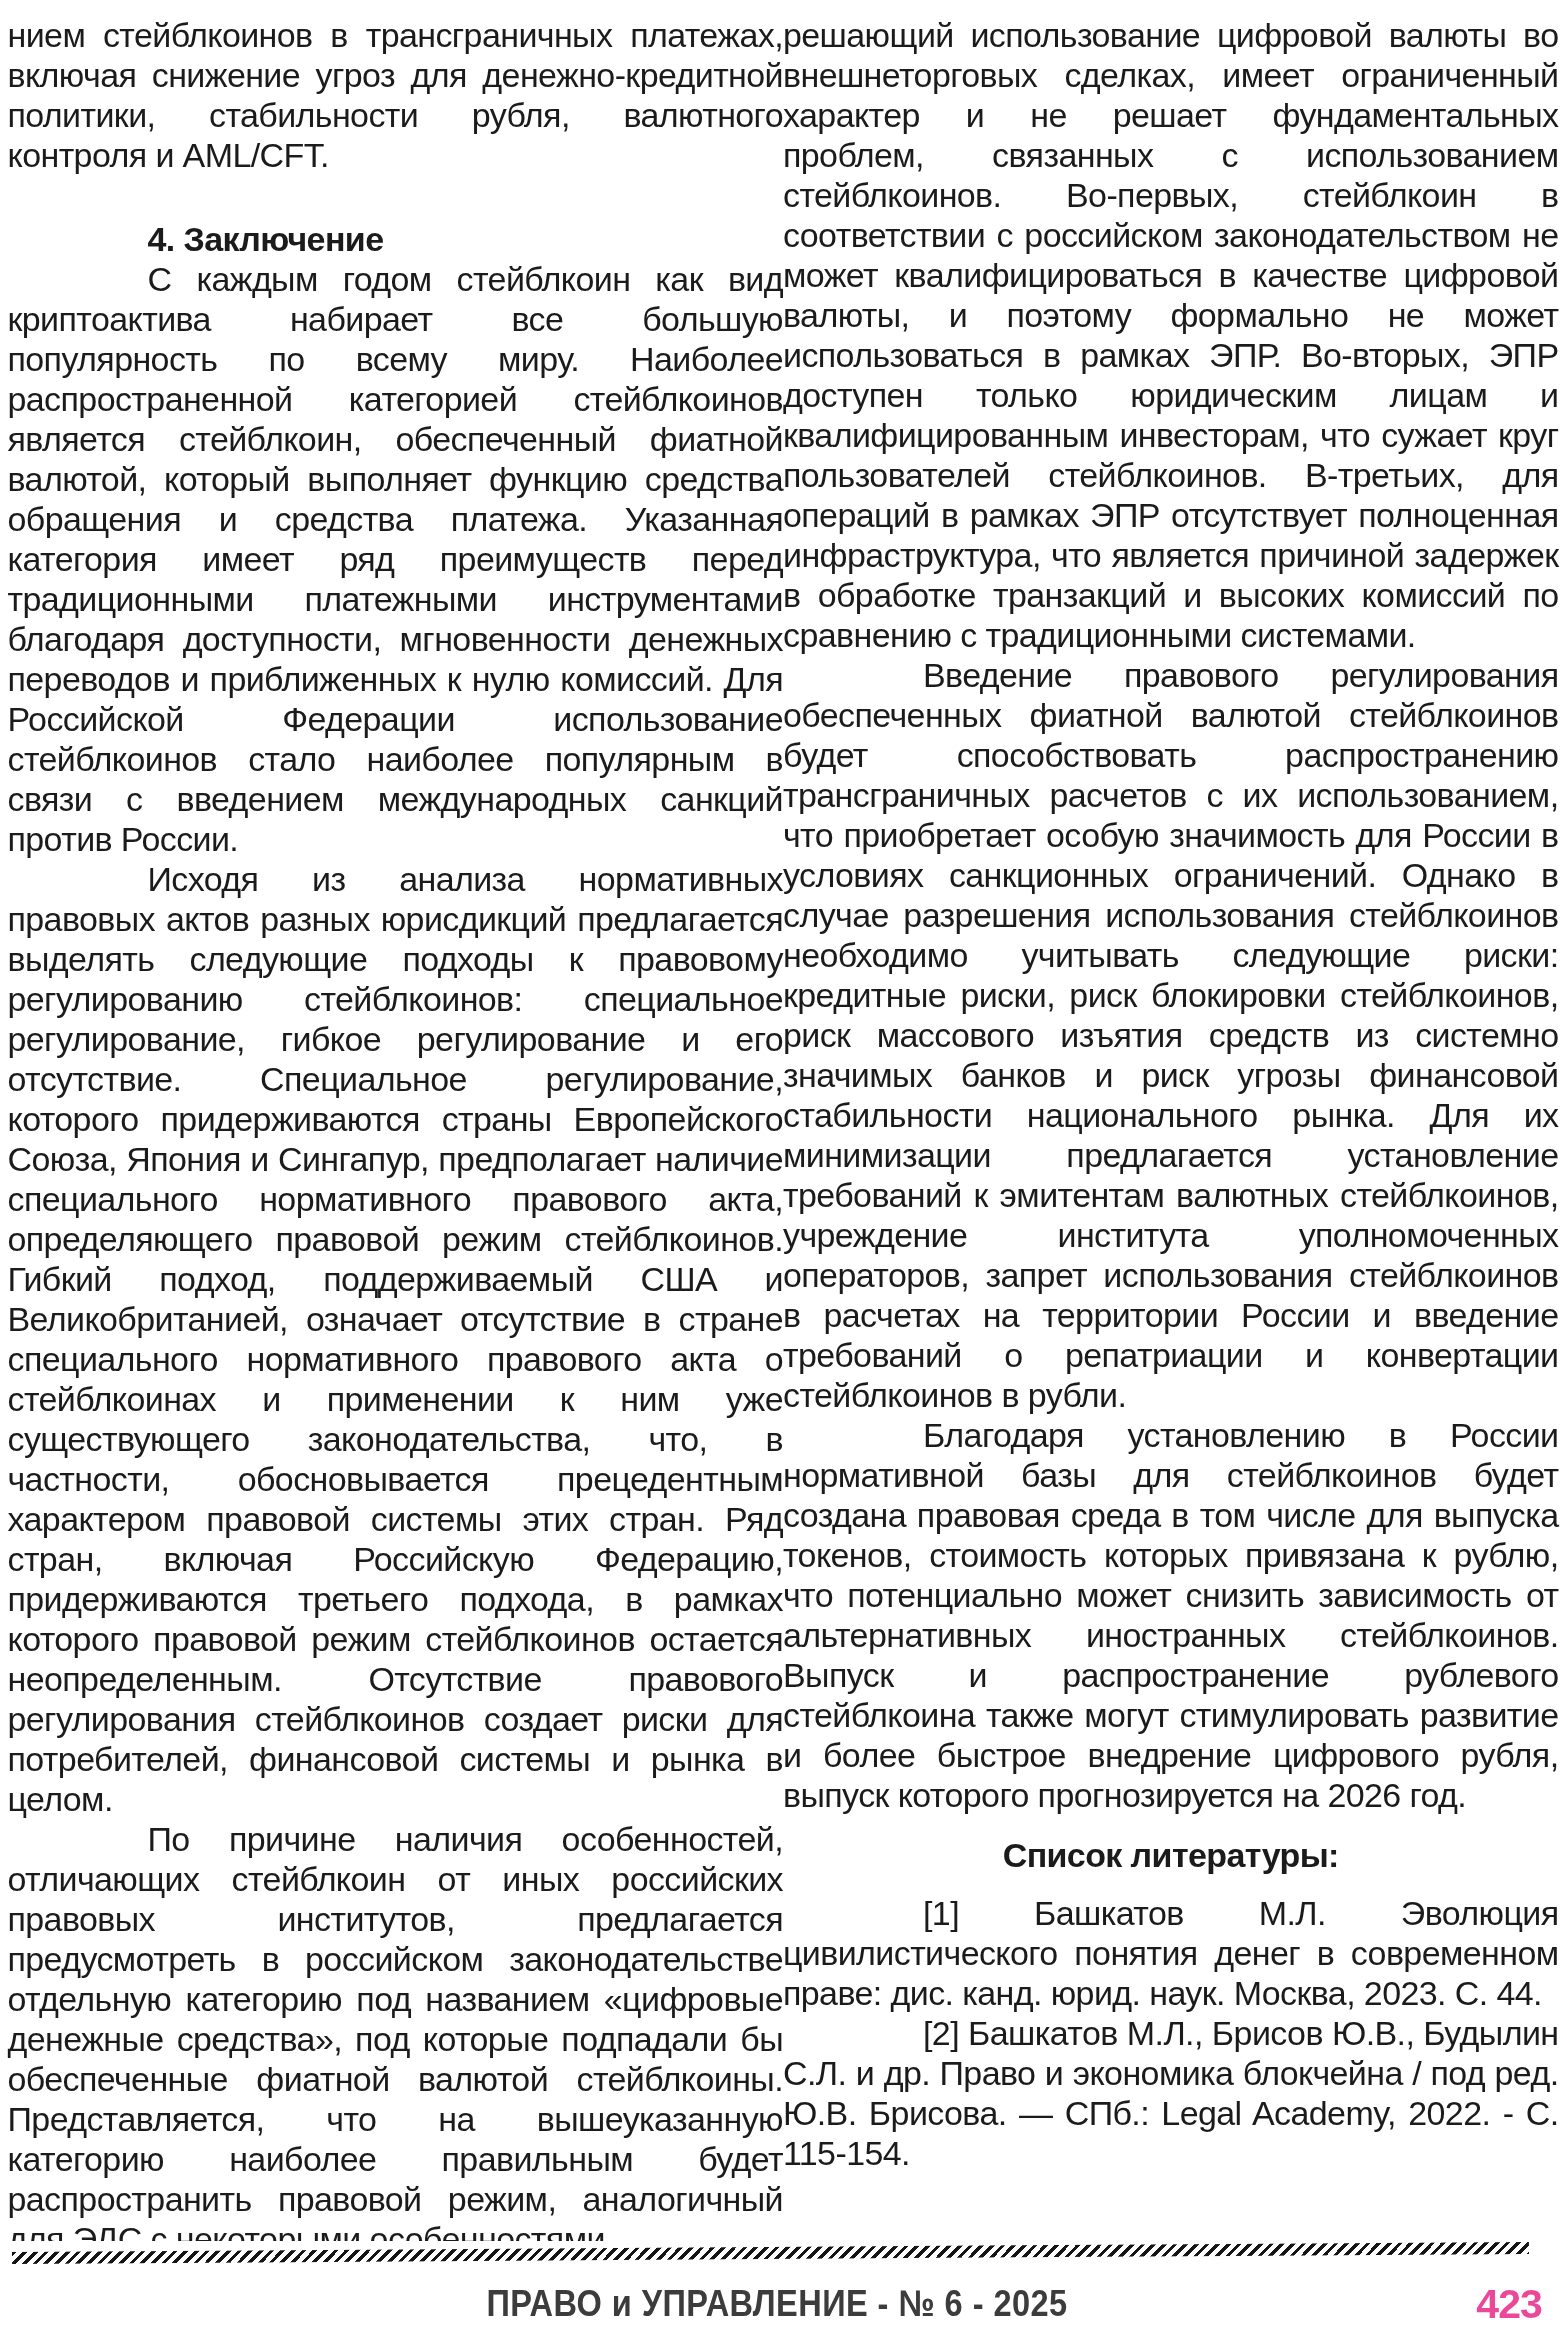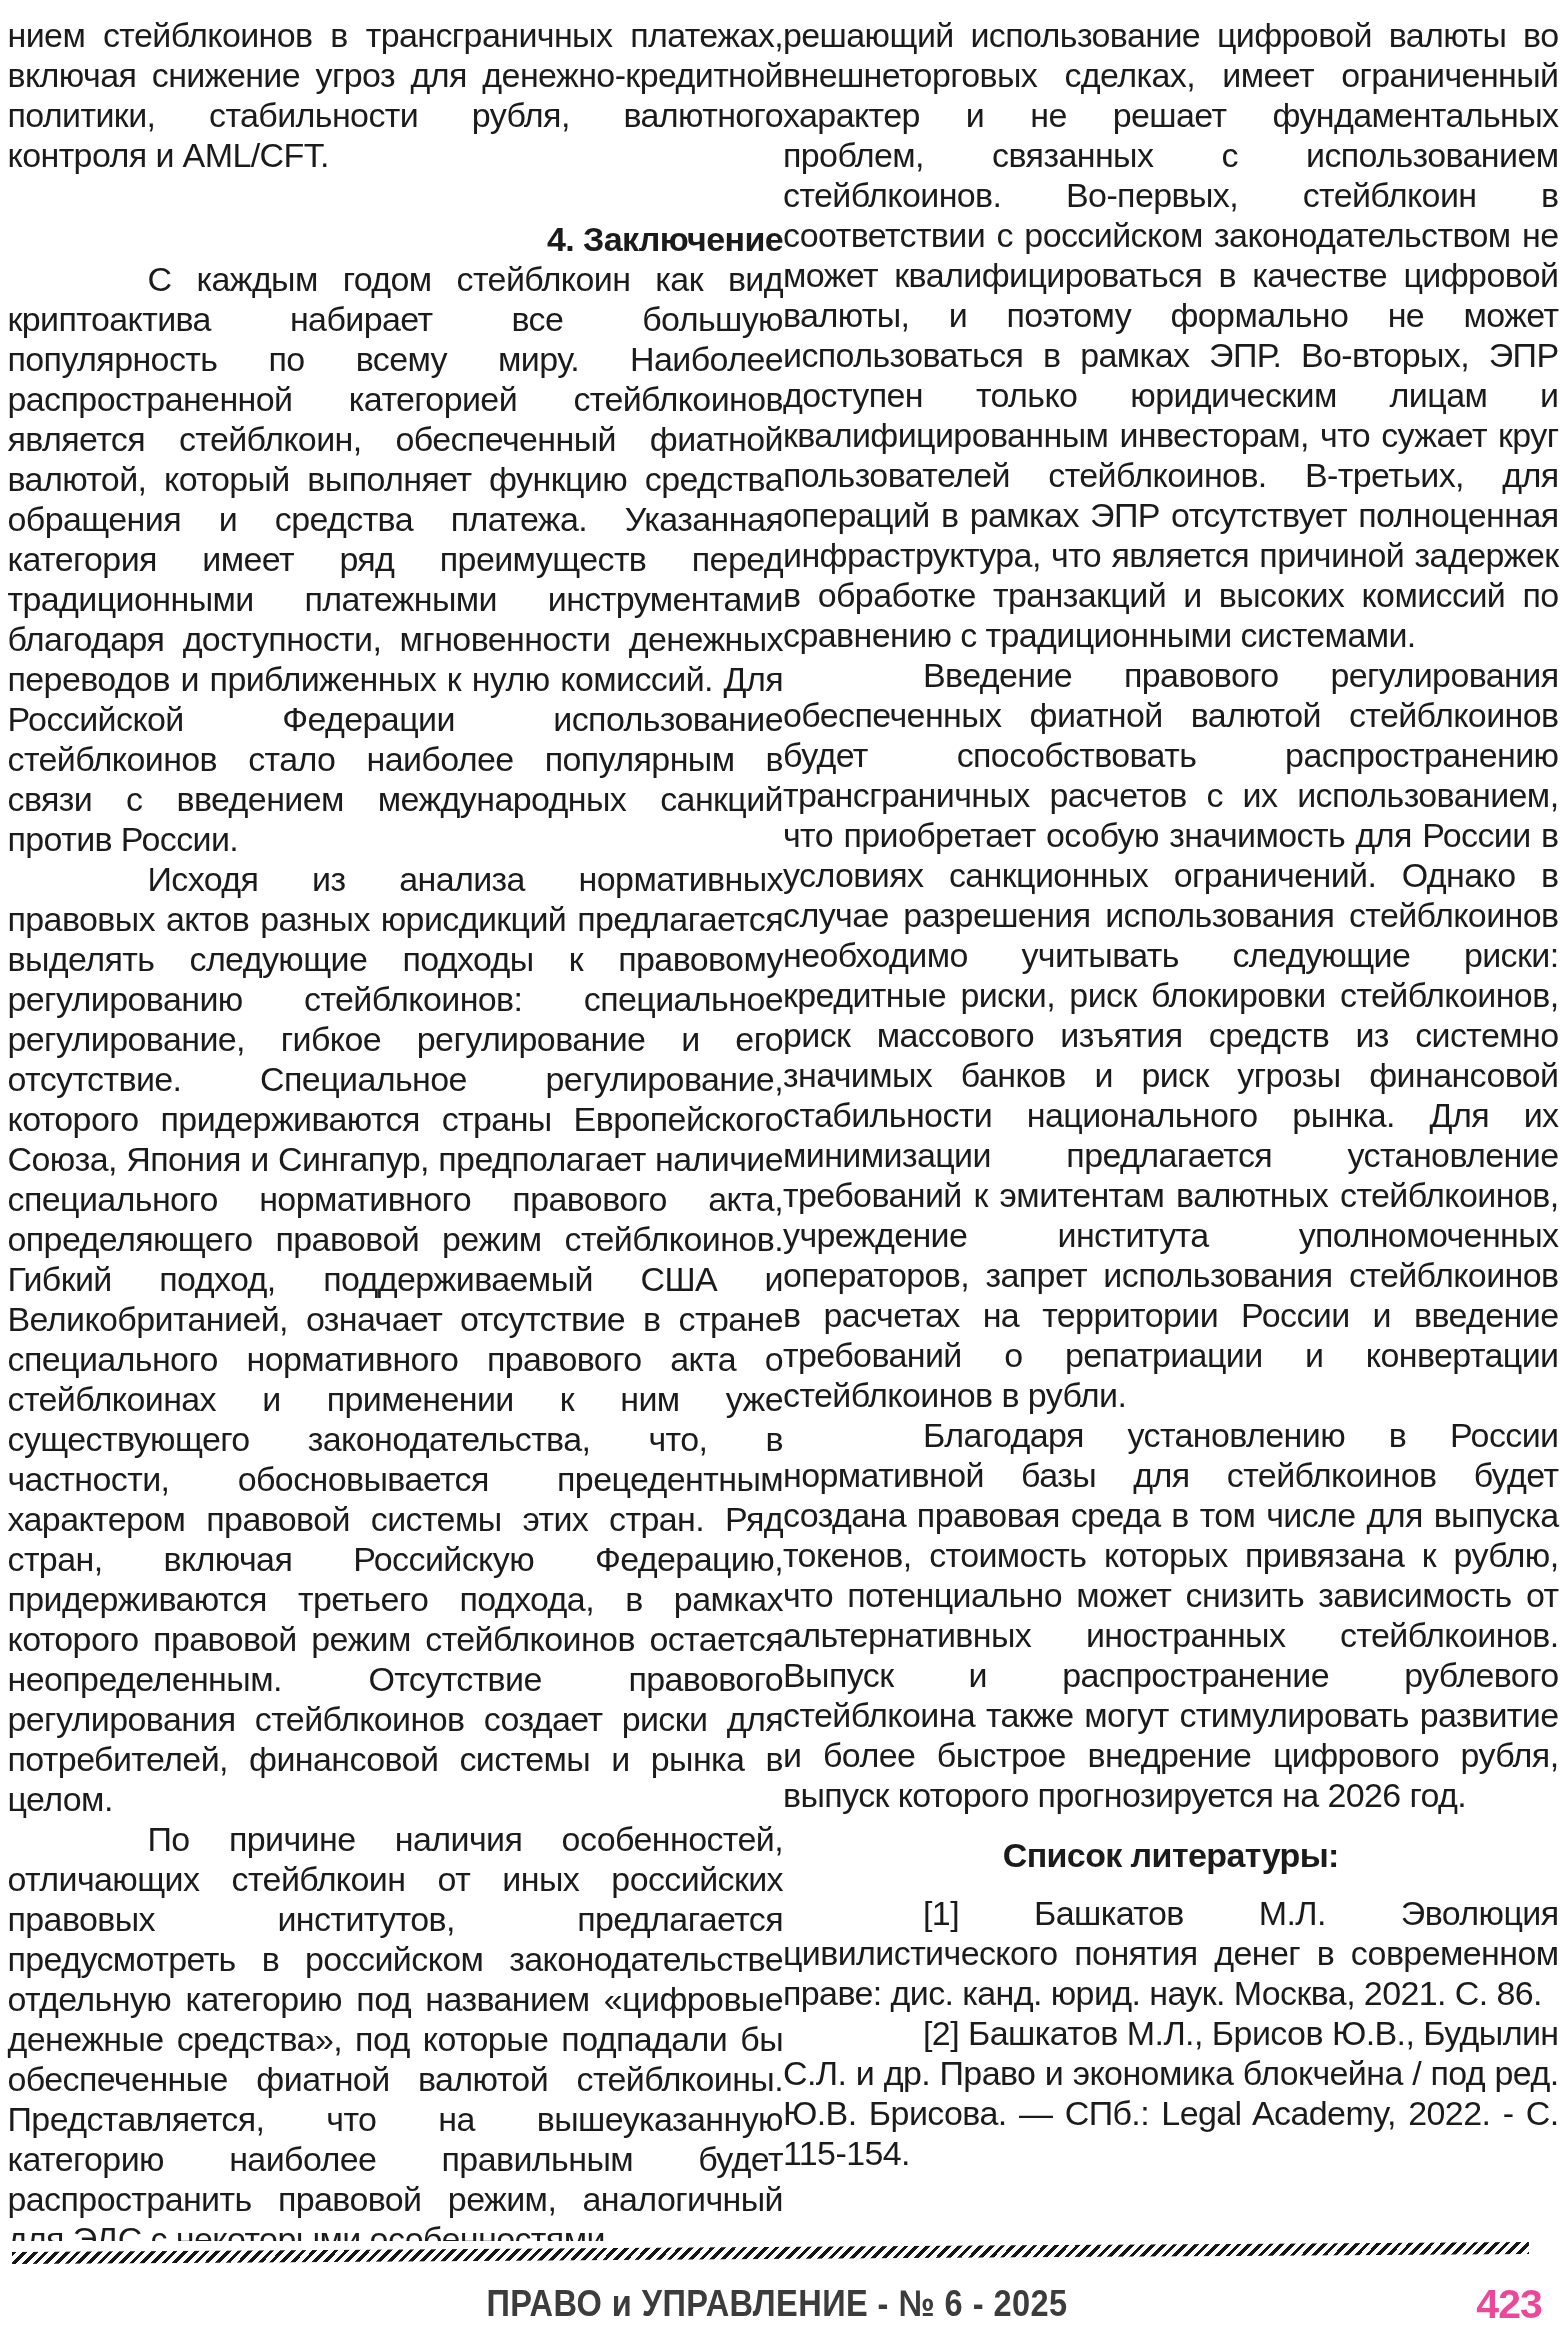--- a/index.html
+++ b/index.html
@@ -37,21 +37,21 @@
   }
   .para.no-indent {
     text-indent: 0;
   }
   .heading {
     font-size: 34px;
     line-height: 40px;
     font-weight: bold;
     margin: 44px 0 0 0;
     text-indent: 140px;
-    text-align: right;
+    text-align: left;
   }
   .heading.centered {
     text-align: center;
     text-indent: 0;
     margin: 19.6px 0 18.6px 0;
   }
   .page-footer {
     position: absolute;
     left: 12px;
     right: 24px;
@@ -108,21 +108,21 @@
       <p class="para">Исходя из анализа нормативных правовых актов разных юрисдикций предлагается выделять следующие подходы к правовому регулированию стейблкоинов: специальное регулирование, гибкое регулирование и его отсутствие. Специальное регулирование, которого придерживаются страны Европейского Союза, Япония и Сингапур, предполагает наличие специального нормативного правового акта, определяющего правовой режим стейблкоинов. Гибкий подход, поддерживаемый США и Великобританией, означает отсутствие в стране специального нормативного правового акта о стейблкоинах и применении к ним уже существующего законодательства, что, в частности, обосновывается прецедентным характером правовой системы этих стран. Ряд стран, включая Российскую Федерацию, придерживаются третьего подхода, в рамках которого правовой режим стейблкоинов остается неопределенным. Отсутствие правового регулирования стейблкоинов создает риски для потребителей, финансовой системы и рынка в целом.</p>
       <p class="para">По причине наличия особенностей, отличающих стейблкоин от иных российских правовых институтов, предлагается предусмотреть в российском законодательстве отдельную категорию под названием «цифровые денежные средства», под которые подпадали бы обеспеченные фиатной валютой стейблкоины. Представляется, что на вышеуказанную категорию наиболее правильным будет распространить правовой режим, аналогичный для ЭДС с некоторыми особенностями.</p>
 
     </section>
 
     <section class="col">
       <p class="para no-indent">решающий использование цифровой валюты во внешнеторговых сделках, имеет ограниченный характер и не решает фундаментальных проблем, связанных с использованием стейблкоинов. Во-первых, стейблкоин в соответствии с российском законодательством не может квалифицироваться в качестве цифровой валюты, и поэтому формально не может использоваться в рамках ЭПР. Во-вторых, ЭПР доступен только юридическим лицам и квалифицированным инвесторам, что сужает круг пользователей стейблкоинов. В-третьих, для операций в рамках ЭПР отсутствует полноценная инфраструктура, что является причиной задержек в обработке транзакций и высоких комиссий по сравнению с традиционными системами.</p>
       <p class="para">Введение правового регулирования обеспеченных фиатной валютой стейблкоинов будет способствовать распространению трансграничных расчетов с их использованием, что приобретает особую значимость для России в условиях санкционных ограничений. Однако в случае разрешения использования стейблкоинов необходимо учитывать следующие риски: кредитные риски, риск блокировки стейблкоинов, риск массового изъятия средств из системно значимых банков и риск угрозы финансовой стабильности национального рынка. Для их минимизации предлагается установление требований к эмитентам валютных стейблкоинов, учреждение института уполномоченных операторов, запрет использования стейблкоинов в расчетах на территории России и введение требований о репатриации и конвертации стейблкоинов в рубли.</p>
       <p class="para">Благодаря установлению в России нормативной базы для стейблкоинов будет создана правовая среда в том числе для выпуска токенов, стоимость которых привязана к рублю, что потенциально может снизить зависимость от альтернативных иностранных стейблкоинов. Выпуск и распространение рублевого стейблкоина также могут стимулировать развитие и более быстрое внедрение цифрового рубля, выпуск которого прогнозируется на 2026 год.</p>
       <h2 class="heading centered">Список литературы:</h2>
-      <p class="para">[1] Башкатов М.Л. Эволюция цивилистического понятия денег в современном праве: дис. канд. юрид. наук. Москва, 2021. С. 86.</p>
+      <p class="para">[1] Башкатов М.Л. Эволюция цивилистического понятия денег в современном праве: дис. канд. юрид. наук. Москва, 2023. С. 44.</p>
       <p class="para">[2] Башкатов М.Л., Брисов Ю.В., Будылин С.Л. и др. Право и экономика блокчейна / под ред. Ю.В. Брисова. — СПб.: Legal Academy, 2022. - С. 115-154.</p>
 
     </section>
 
   </main>
 
   <footer class="page-footer">
     <div class="footer-rule"></div>
     <div class="footer-row">
       <span class="journal-line">ПРАВО и УПРАВЛЕНИЕ  -  № 6 - 2025</span>

